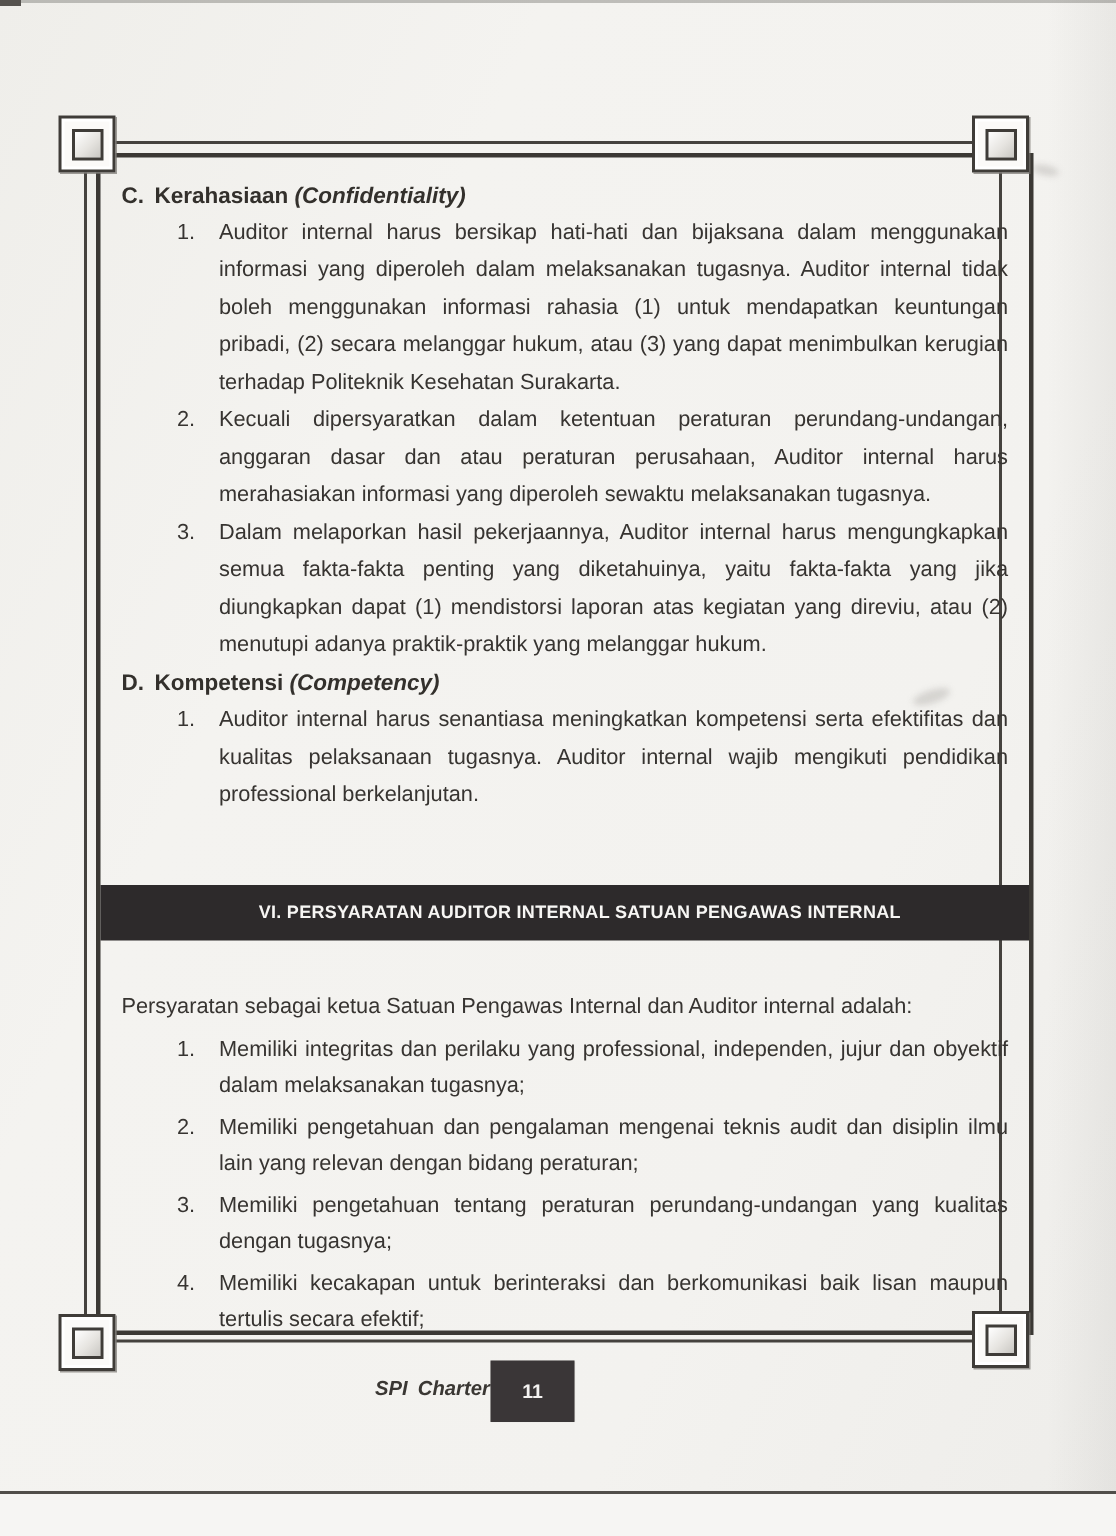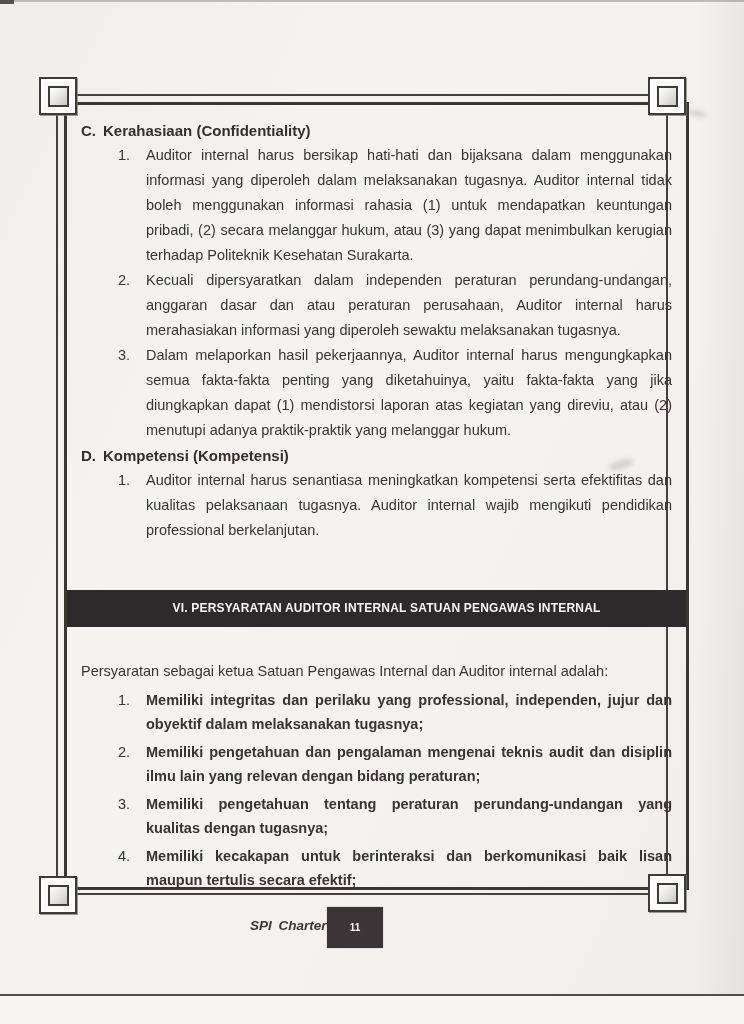--- a/index.html
+++ b/index.html
@@ -31,41 +31,41 @@
     background:linear-gradient(135deg,#ffffff 0%,#e6e4e0 55%,#c9c7c2 100%);}
   .corner.tl{left:39px;top:77px;}
   .corner.tr{left:648px;top:77px;}
   .corner.bl{left:39px;top:876px;}
   .corner.br{left:648px;top:874px;}
 
   
   .sec-title{margin-top:13px;font-size:15px;font-weight:bold;line-height:25px;
     display:flex;color:#33302c;}
   .sec-title .letter{width:22px;flex:0 0 22px;}
-  .sec-title .paren{margin-top:28px;}
+  .sec-title .paren{font-style:italic;margin-top:28px;}
   .doc-item{display:flex;margin-left:37px;font-size:14.5px;line-height:25px;color:#373431;}
   .doc-item .num{flex:0 0 28px;}
   .doc-item .txt{flex:1;text-align:justify;}
   .heading-bar{margin:47px -14px 0 -14px;height:37px;line-height:37px;
     background:var(--heading-bar,#2d2a2b);color:#f7f6f4;text-align:center;
     font-weight:bold;font-size:12px;letter-spacing:.2px;padding-left:20px;}
   .req-intro{margin-top:32px;font-size:14.5px;line-height:25px;color:#373431;}
   .req-list{margin-top:4px;}
   .req-item{display:flex;margin-left:37px;font-size:14.5px;line-height:24px;
     margin-bottom:4px;color:#373431;}
   .req-item .num{flex:0 0 28px;}
-  .req-item .txt{flex:1;text-align:justify;font-weight:bold;}
+  .req-item .txt{flex:1;text-align:justify;}
 
   
   .footer{position:absolute;left:0;top:907px;width:744px;height:42px;}
   .footer-label{position:absolute;left:250px;top:11px;font-size:13.5px;font-weight:bold;
     font-style:italic;color:#3a3733;word-spacing:3px;}
   .page-badge{position:absolute;left:327px;top:0;width:56px;height:41px;
     background:var(--page-number-box,#3a3637);color:#f4f3f1;display:flex;
-    align-items:center;justify-content:center;font-size:10px;font-weight:600;
+    align-items:center;justify-content:center;font-size:13px;font-weight:600;
     box-shadow:0 0 1px rgba(0,0,0,.4);}
 </style>
 </head>
 <body>
 
 <div class="page">
 
   <div class="scan-top-line"></div>
   <div class="scan-top-corner"></div>
   <div class="scan-right-shade"></div>
@@ -83,30 +83,30 @@
     <div class="sec-title">
       <span class="letter">C.</span>
       <span><span>Kerahasiaan </span><span class="paren">(Confidentiality)</span></span>
     </div>
     <div class="doc-item">
       <span class="num">1.</span>
       <div class="txt">Auditor internal harus bersikap hati-hati dan bijaksana dalam menggunakan informasi yang diperoleh dalam melaksanakan tugasnya. Auditor internal tidak boleh menggunakan informasi rahasia (1) untuk mendapatkan keuntungan pribadi, (2) secara melanggar hukum, atau (3) yang dapat menimbulkan kerugian terhadap Politeknik Kesehatan Surakarta.</div>
     </div>
     <div class="doc-item">
       <span class="num">2.</span>
-      <div class="txt">Kecuali dipersyaratkan dalam independen peraturan perundang-undangan, anggaran dasar dan atau peraturan perusahaan, Auditor internal harus merahasiakan informasi yang diperoleh sewaktu melaksanakan tugasnya.</div>
+      <div class="txt">Kecuali dipersyaratkan dalam ketentuan peraturan perundang-undangan, anggaran dasar dan atau peraturan perusahaan, Auditor internal harus merahasiakan informasi yang diperoleh sewaktu melaksanakan tugasnya.</div>
     </div>
     <div class="doc-item">
       <span class="num">3.</span>
       <div class="txt">Dalam melaporkan hasil pekerjaannya, Auditor internal harus mengungkapkan semua fakta-fakta penting yang diketahuinya, yaitu fakta-fakta yang jika diungkapkan dapat (1) mendistorsi laporan atas kegiatan yang direviu, atau (2) menutupi adanya praktik-praktik yang melanggar hukum.</div>
     </div>
 
     <div class="sec-title" style="margin-top:0;">
       <span class="letter">D.</span>
-      <span><span>Kompetensi </span><span class="paren">(Kompetensi)</span></span>
+      <span><span>Kompetensi </span><span class="paren">(Competency)</span></span>
     </div>
     <div class="doc-item">
       <span class="num">1.</span>
       <div class="txt">Auditor internal harus senantiasa meningkatkan kompetensi serta efektifitas dan kualitas pelaksanaan tugasnya. Auditor internal wajib mengikuti pendidikan professional berkelanjutan.</div>
     </div>
 
     <div class="heading-bar">VI. PERSYARATAN AUDITOR INTERNAL SATUAN PENGAWAS INTERNAL</div>
 
     <div class="req-intro">Persyaratan sebagai ketua Satuan Pengawas Internal dan Auditor internal adalah:</div>
     <div class="req-list">

